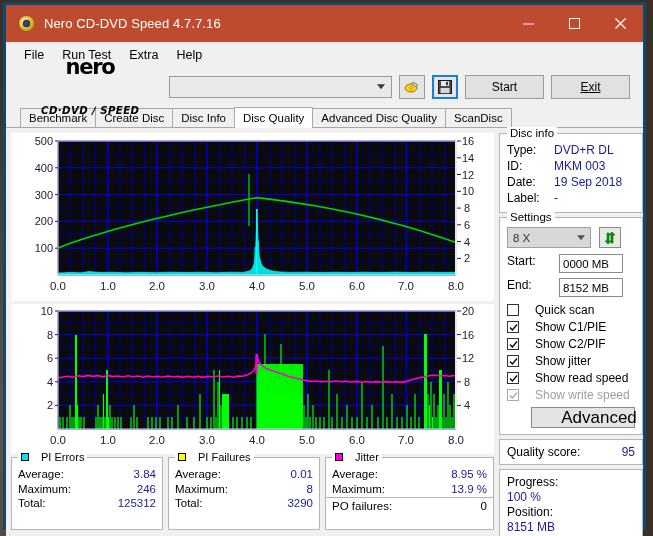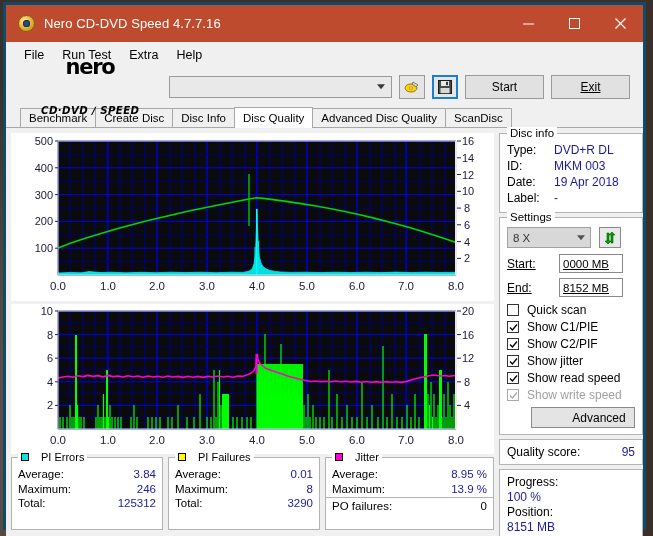--- a/index.html
+++ b/index.html
@@ -170,39 +170,39 @@
   }
   #speed-select .chev{
     position:absolute;right:5px;top:50%;transform:translateY(-55%);
     width:0;height:0;border-left:4px solid transparent;border-right:4px solid transparent;
     border-top:5px solid #555;
   }
   #refresh-btn{
     width:22px;height:21px;background:#e8e8e8;border:1px solid #8a8a8a;
     box-sizing:border-box;display:flex;align-items:center;justify-content:center;
   }
-  .fieldrow{display:flex;align-items:center;margin-bottom:5px;text-decoration:underline;}
+  .fieldrow{display:flex;align-items:flex-start;margin-bottom:5px;}
   .fieldrow .k{width:52px;font-size:12px;color:#000;}
   .fieldbox{
     width:64px;height:19px;border:1px solid #8a8a8a;background:#fff;
     box-sizing:border-box;font-size:11.5px;color:#000;
     display:flex;align-items:center;padding-left:3px;
   }
-  .checkrow{display:flex;align-items:center;gap:8px;font-size:12px;line-height:16px;margin-bottom:1px;}
+  .checkrow{display:flex;align-items:center;gap:16px;font-size:12px;line-height:16px;margin-bottom:1px;}
   .cbox{
     width:12px;height:12px;border:1px solid #333;background:#fff;box-sizing:border-box;
     display:flex;align-items:center;justify-content:center;flex:0 0 auto;
   }
   .cbox.dis{border-color:#aaa;}
   .cbox svg{display:block;}
   .checkrow.dis{color:#a0a0a0;}
   #advanced-btn{
     width:104px;height:21px;margin:4px 0 0 24px;
     background:#e4e4e4;border:1px solid #8a8a8a;box-sizing:border-box;
-    font-size:12px;color:#000;display:flex;align-items:center;justify-content:center;padding-left:32px;
+    font-size:17px;color:#000;display:flex;align-items:center;justify-content:center;padding-left:32px;
   }
   #quality-group{padding:5px 7px;}
   #quality-row{display:flex;justify-content:space-between;font-size:12px;}
   #quality-row .k{color:#000;}
   #quality-row .v{color:#1a1a9c;}
   #progress-group{padding:5px 7px;}
   .progrow{display:flex;justify-content:space-between;font-size:12px;line-height:15px;flex-direction:column;}
   .progrow .k{color:#000;}
   .progrow .v{color:#1a1a9c;}
   text{font-family:"Liberation Sans",sans-serif;}
@@ -762,21 +762,21 @@
         <div class="inforow">
           <span class="k">Type:</span>
           <span class="v">DVD+R DL</span>
         </div>
         <div class="inforow">
           <span class="k">ID:</span>
           <span class="v">MKM 003</span>
         </div>
         <div class="inforow">
           <span class="k">Date:</span>
-          <span class="v">19 Apr 2018</span>
+          <span class="v">19 Sep 2018</span>
         </div>
         <div class="inforow">
           <span class="k">Label:</span>
           <span class="v">-</span>
         </div>
       </div>
 
       <div class="group" id="settings-group">
         <div class="glabel">Settings</div>
         <div id="speed-row">

